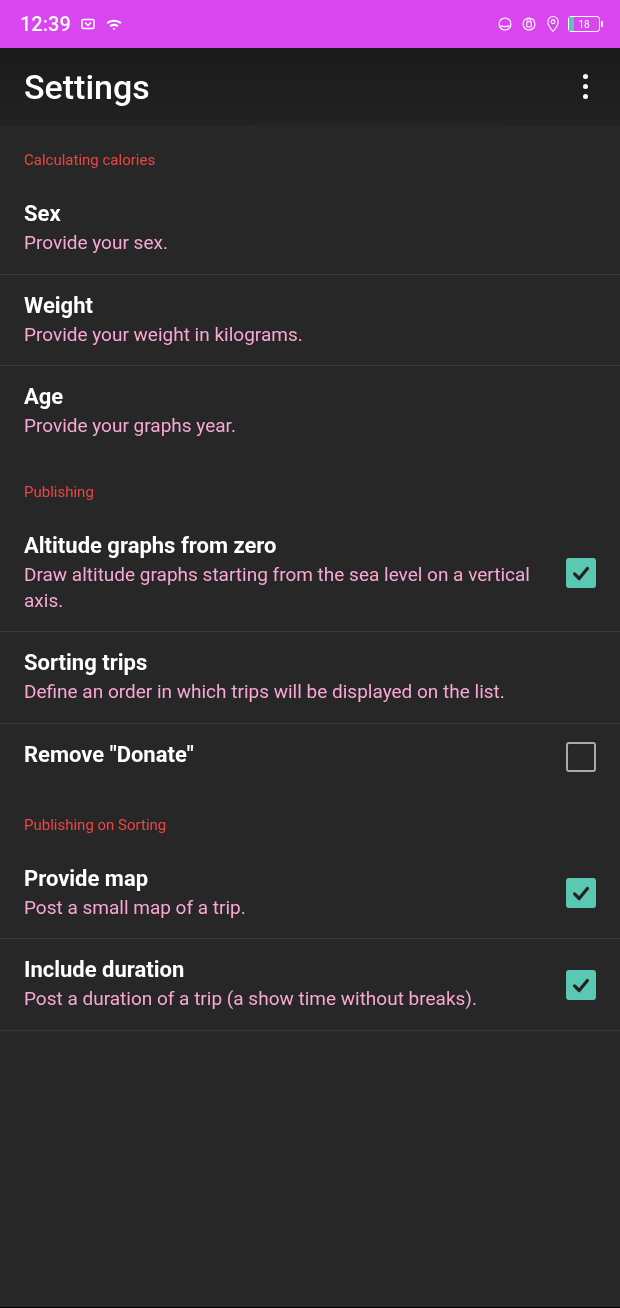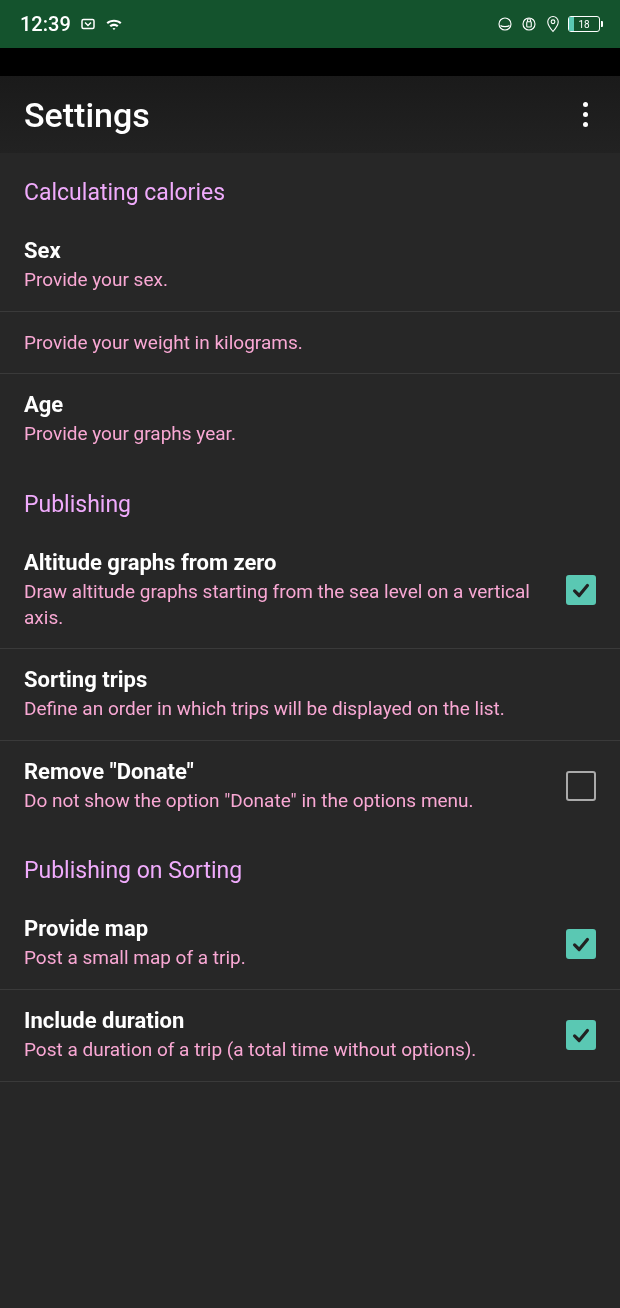--- a/index.html
+++ b/index.html
@@ -14,21 +14,21 @@
       font-family: -apple-system, BlinkMacSystemFont, 'Segoe UI', Roboto, sans-serif;
       overflow: hidden;
     }
     .status-bar {
       height: 48px;
       display: flex;
       align-items: center;
       justify-content: space-between;
       padding: 0 20px;
       color: #fff;
-      background: #14532d;
+      background: #d946ef;
     }
     .status-left {
       display: flex;
       align-items: center;
       gap: 8px;
     }
     .status-time {
       font-size: 20px;
       font-weight: 500;
     }
@@ -80,21 +80,20 @@
       transform: translate(-50%, -50%);
       font-size: 10px;
       color: #fff;
     }
     .app-header {
       background: linear-gradient(to bottom, #1a1a1a, #222222);
       padding: 18px 24px;
       display: flex;
       align-items: center;
       justify-content: space-between;
-      margin-top: 28px;
     }
     .app-title {
       font-size: 34px;
       font-weight: 500;
       color: #fff;
     }
     .more-icon {
       display: flex;
       flex-direction: column;
       gap: 5px;
@@ -105,22 +104,22 @@
       height: 5px;
       background: #fff;
       border-radius: 50%;
     }
     .content {
       background: #272727;
       height: calc(100% - 48px - 78px);
       overflow-y: auto;
     }
     .section-header {
-      color: #f0abfc;
-      font-size: 23px;
+      color: #ef4444;
+      font-size: 15px;
       font-weight: 400;
       padding: 26px 24px 14px;
     }
     .setting-row {
       padding: 18px 24px;
       border-bottom: 1px solid #3a3a3a;
       display: flex;
       align-items: center;
       justify-content: space-between;
       gap: 16px;
@@ -224,20 +223,21 @@
 
   <div class="setting-row">
     <div class="setting-text">
       <div class="setting-title">Sex</div>
       <div class="setting-desc">Provide your sex.</div>
     </div>
   </div>
 
   <div class="setting-row">
     <div class="setting-text">
+      <div class="setting-title">Weight</div>
       <div class="setting-desc">Provide your weight in kilograms.</div>
     </div>
   </div>
 
   <div class="setting-row no-border">
     <div class="setting-text">
       <div class="setting-title">Age</div>
       <div class="setting-desc">Provide your graphs year.</div>
     </div>
   </div>
@@ -259,21 +259,20 @@
   <div class="setting-row">
     <div class="setting-text">
       <div class="setting-title">Sorting trips</div>
       <div class="setting-desc">Define an order in which trips will be displayed on the list.</div>
     </div>
   </div>
 
   <div class="setting-row no-border">
     <div class="setting-text">
       <div class="setting-title">Remove "Donate"</div>
-      <div class="setting-desc">Do not show the option "Donate" in the options menu.</div>
     </div>
     <div class="checkbox"></div>
   </div>
 
   <div class="section-header">Publishing on Sorting</div>
 
   <div class="setting-row">
     <div class="setting-text">
       <div class="setting-title">Provide map</div>
       <div class="setting-desc">Post a small map of a trip.</div>
@@ -281,21 +280,21 @@
     <div class="checkbox checked">
       <svg viewBox="0 0 24 24" fill="none" stroke="#222" stroke-width="3.5" stroke-linecap="round" stroke-linejoin="round">
           <polyline points="5 13 10 18 19 7"></polyline>
         </svg>
     </div>
   </div>
 
   <div class="setting-row">
     <div class="setting-text">
       <div class="setting-title">Include duration</div>
-      <div class="setting-desc">Post a duration of a trip (a total time without options).</div>
+      <div class="setting-desc">Post a duration of a trip (a show time without breaks).</div>
     </div>
     <div class="checkbox checked">
       <svg viewBox="0 0 24 24" fill="none" stroke="#222" stroke-width="3.5" stroke-linecap="round" stroke-linejoin="round">
           <polyline points="5 13 10 18 19 7"></polyline>
         </svg>
     </div>
   </div>
 
 </div>
 

